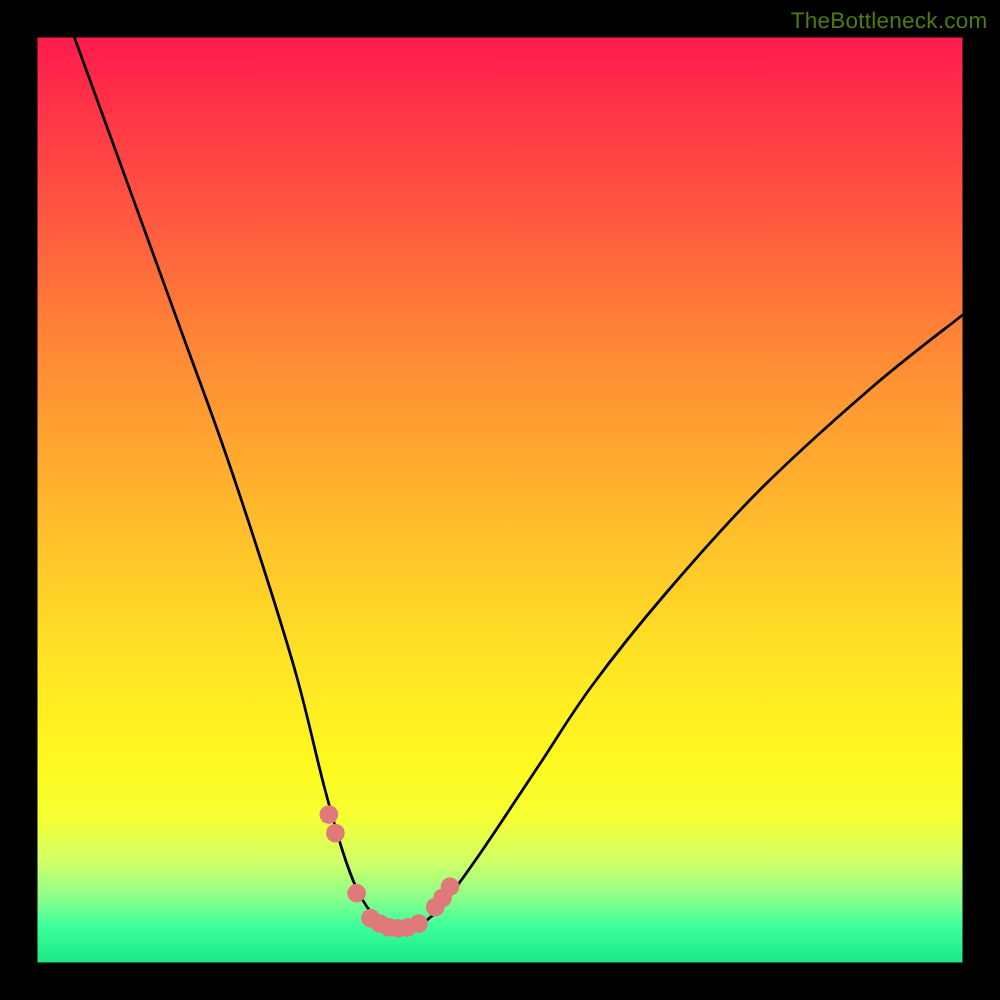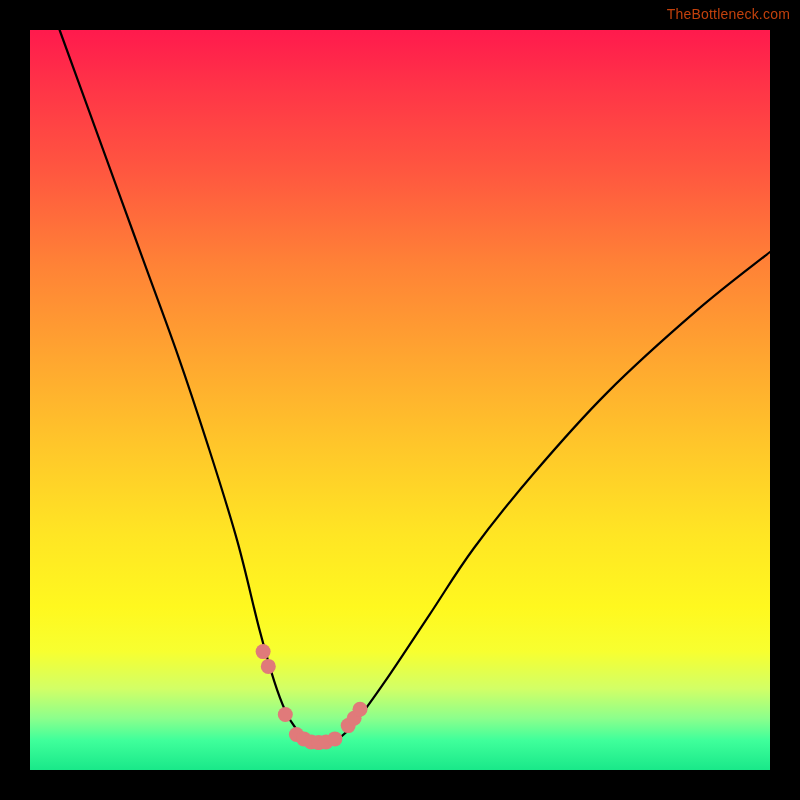--- a/index.html
+++ b/index.html
@@ -38,22 +38,22 @@
       #d2ff66 89%,
       #8cff8c 93%,
       #3fff9b 96%,
       #19e889 100%
     );
   }
   .watermark {
     position: absolute;
     top: 6px;
     right: 10px;
-    color: #c2410c;
-    font-size: 14px;
+    color: #4d7c0f;
+    font-size: 18px;
     font-weight: 500;
     letter-spacing: 0.2px;
     user-select: none;
   }
   svg.curve {
     position: absolute;
     top: 0;
     left: 0;
     width: 740px;
     height: 740px;

